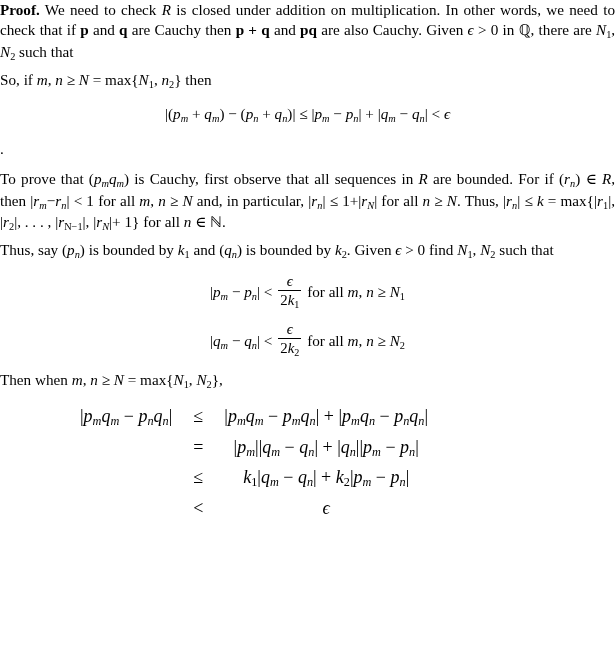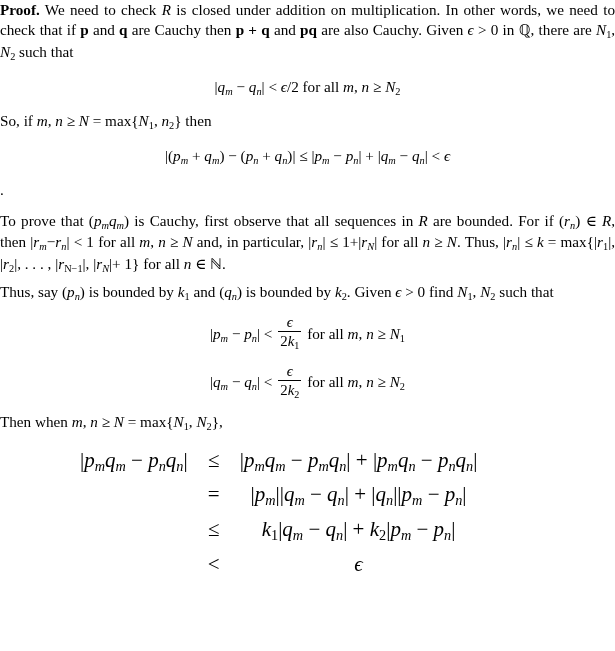--- a/index.html
+++ b/index.html
@@ -66,21 +66,21 @@
     margin: 10px 0 0 0;
     width: 100%;
   }
   .align-table table {
     border-collapse: collapse;
     margin: 0 auto 0 80px;
   }
   .align-table td {
     padding: 3px 0;
     vertical-align: baseline;
-    font-size: 21px;
+    font-size: 18px;
     margin-top: 48px;
   }
   .align-table td.lhs {
     text-align: right;
     padding-right: 11px;
   }
   .align-table td.rel {
     text-align: center;
     width: 30px;
   }
@@ -111,23 +111,20 @@
     <span>are also Cauchy. Given</span>
     <span class="nowrap"><span class="mathvar">ϵ</span> &gt; 0</span>
     <span>in</span>
     <span class="bb">ℚ</span><span>, there are</span>
     <span class="nowrap mathvar">N<span class="sub up">1</span></span>,
     <span class="nowrap mathvar">N<span class="sub up">2</span></span>
     <span>such that</span>
   </p>
 
 
-  <div class="eq">
-    <span class="nowrap">|<span class="mathvar">q</span><span class="sub">m</span> − <span class="mathvar">q</span><span class="sub">n</span>| &lt; <span class="mathvar">ϵ</span>/2 for all <span class="mathvar">m</span>, <span class="mathvar">n</span> ≥ <span class="mathvar">N</span><span class="sub up">2</span></span>
-  </div>
 
   <p class="para tight">
     So, if <span class="mathvar">m</span>, <span class="mathvar">n</span> ≥ <span class="mathvar">N</span> = max{<span class="mathvar">N</span><span class="sub up">1</span>, <span class="mathvar">n</span><span class="sub up">2</span>} then
   </p>
 
   <div class="eq">
     <span class="nowrap">|(<span class="mathvar">p</span><span class="sub">m</span> + <span class="mathvar">q</span><span class="sub">m</span>) − (<span class="mathvar">p</span><span class="sub">n</span> + <span class="mathvar">q</span><span class="sub">n</span>)| ≤ |<span class="mathvar">p</span><span class="sub">m</span> − <span class="mathvar">p</span><span class="sub">n</span>| + |<span class="mathvar">q</span><span class="sub">m</span> − <span class="mathvar">q</span><span class="sub">n</span>| &lt; <span class="mathvar">ϵ</span></span>
   </div>
 
   <p class="dot-line">.</p>

